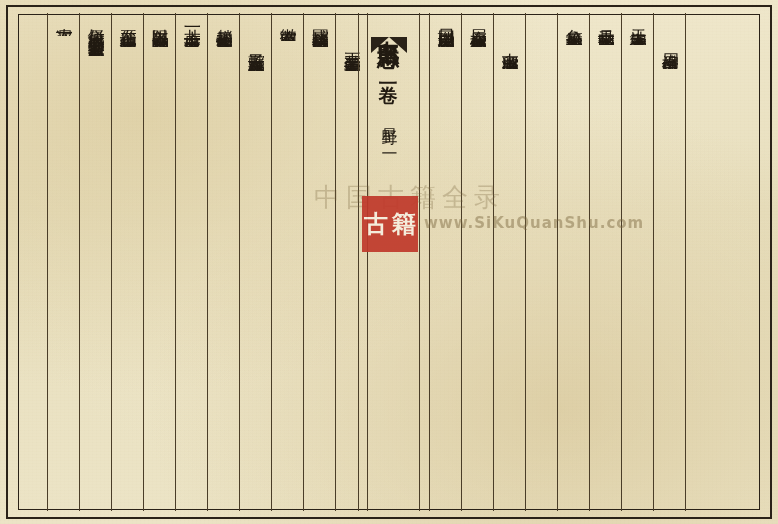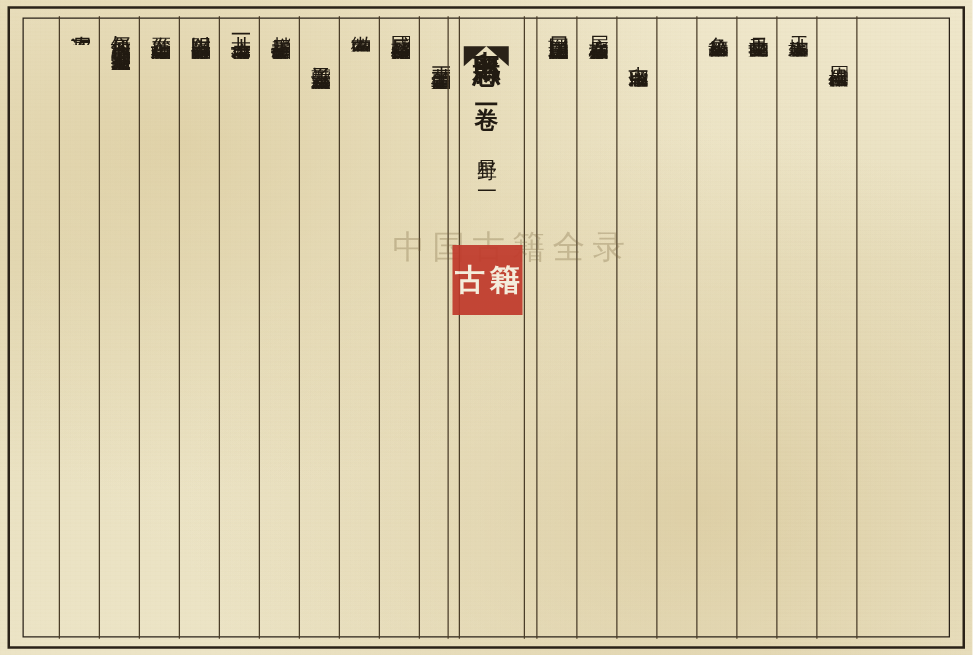--- a/index.html
+++ b/index.html
@@ -302,13 +302,14 @@
     <div class="banxin-juan">卷一</div>
     <div class="banxin-sec">星野</div>
     <div class="banxin-page">一</div>
   </div>
 
   <div class="wm-cn">中国古籍全录</div>
   <div class="wm-seal">
       <span>古</span>
       <span>籍</span>
     </div>
+  <div class="wm-url">www.SiKuQuanShu.com</div>
 </div>
 
 </body></html>

